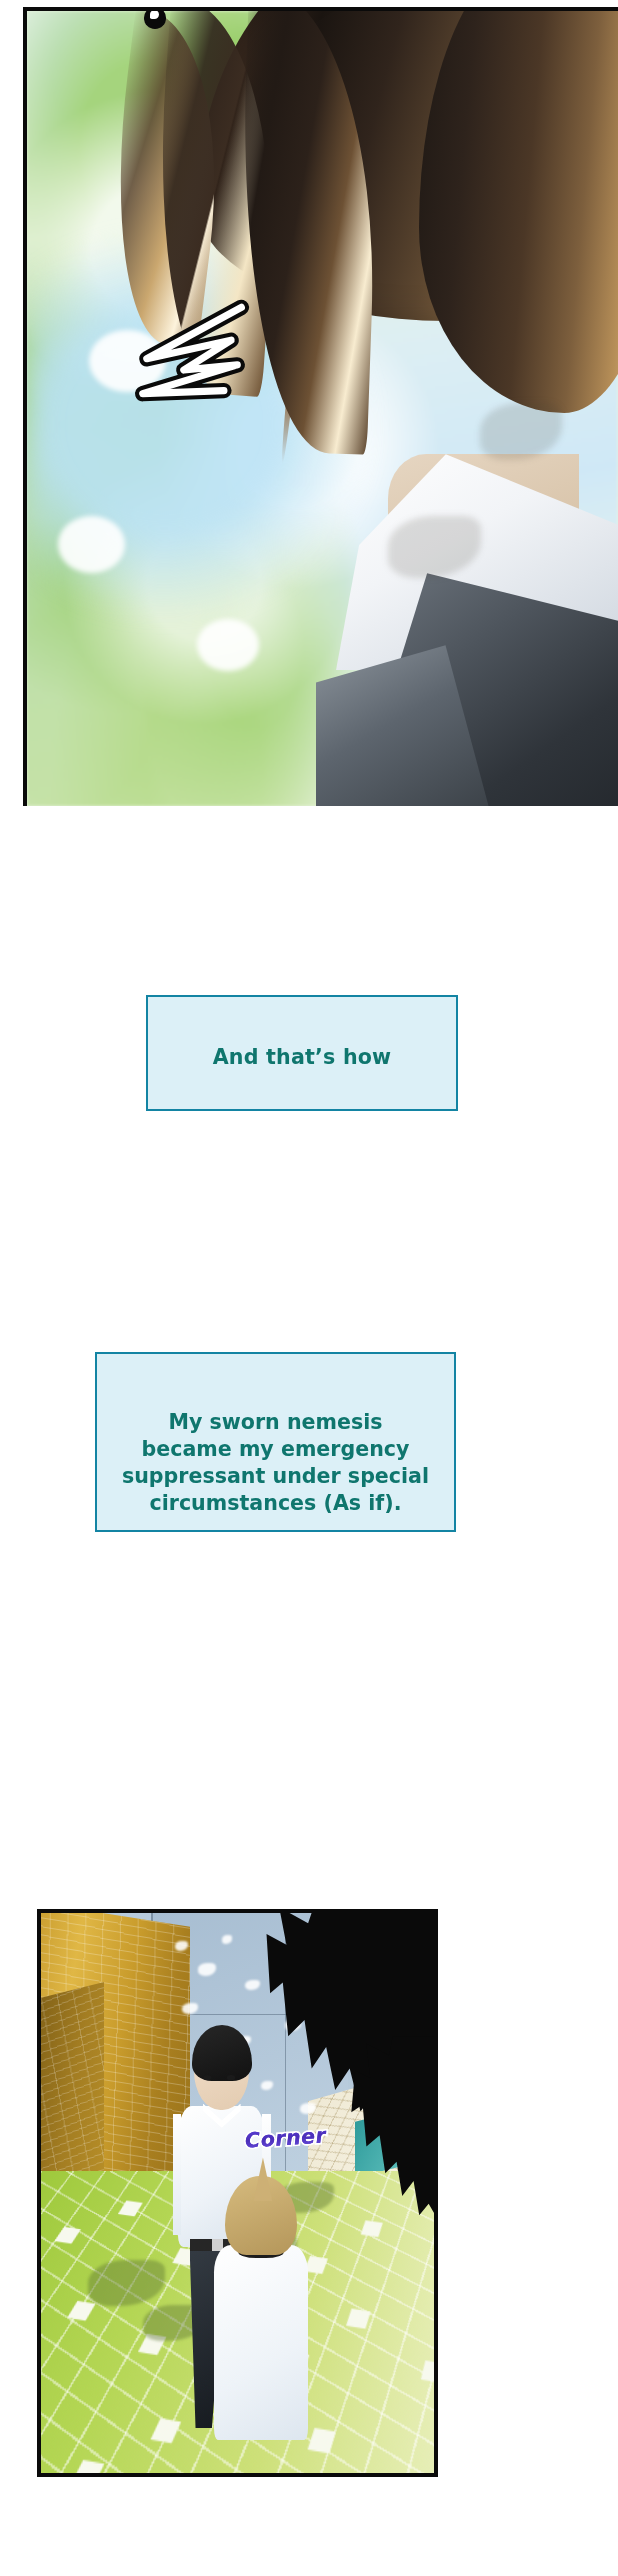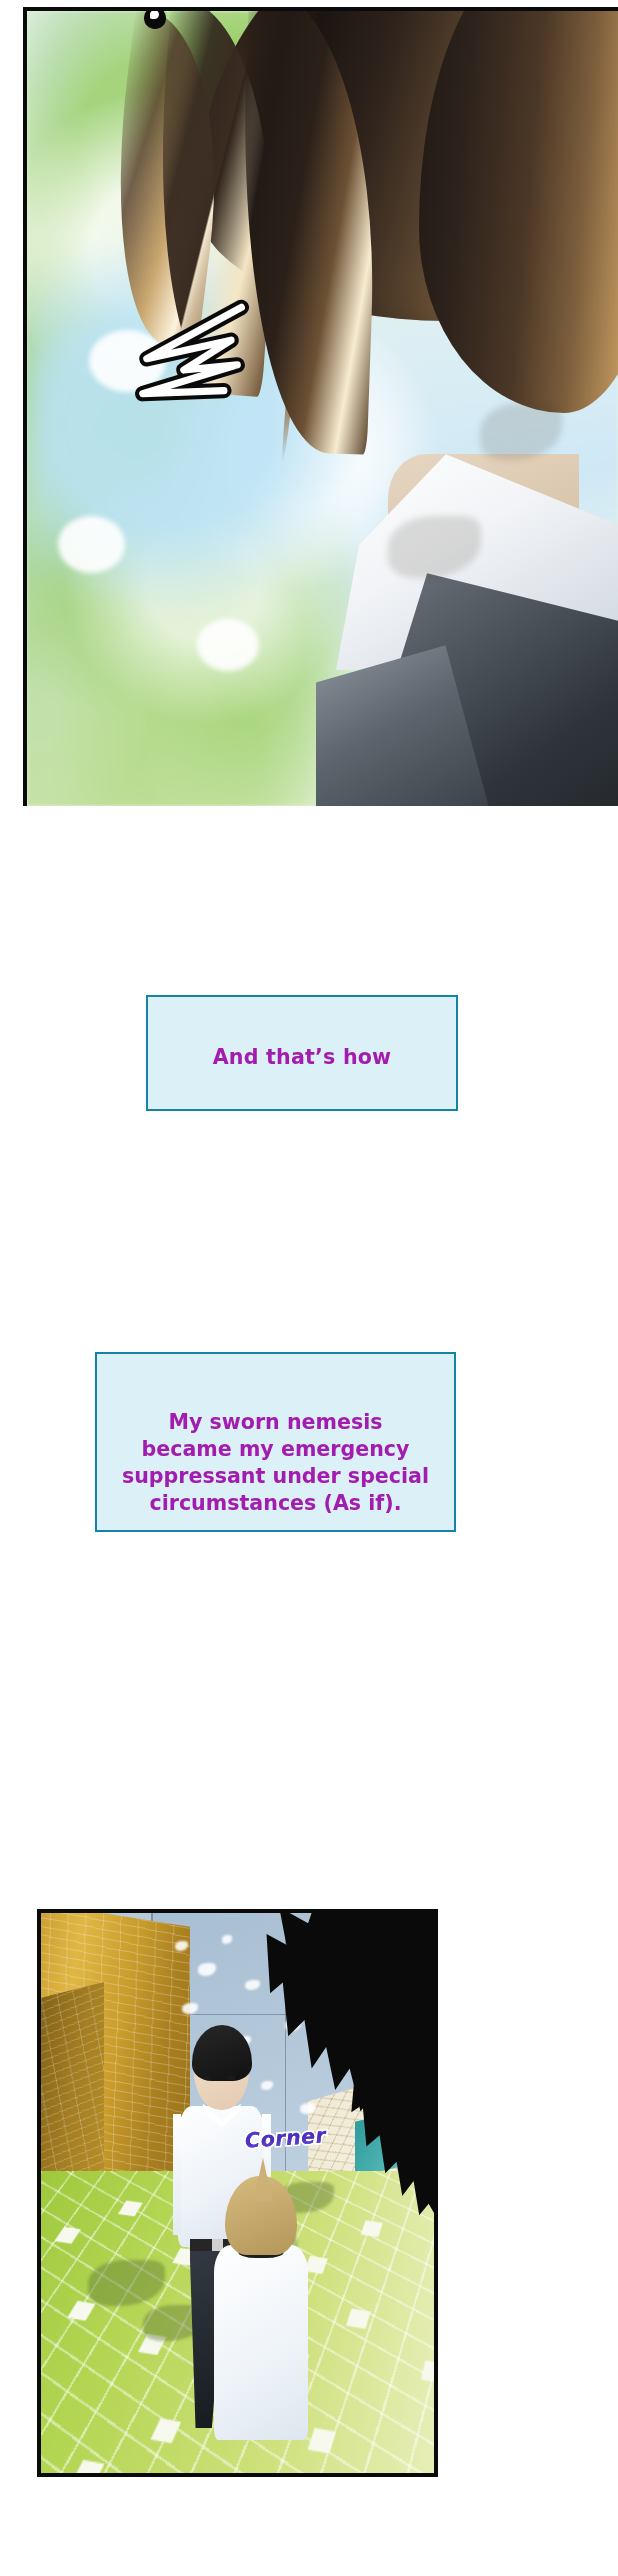--- a/index.html
+++ b/index.html
@@ -144,21 +144,21 @@
   #fx-dot:after{content:"";position:absolute;left:5.7px;top:3.1px;width:9.3px;height:9.3px;border-radius:50% 50% 50% 20%;background:#fff;}
 
   
   .narr{
     position:absolute;
     background:#dcf0f7;
     border:2.6px solid #1384a3;
     box-sizing:border-box;
     display:flex;align-items:center;justify-content:center;
     text-align:center;
-    color:#a21caf;
+    color:#0f766e;
     font-family:"DejaVu Sans", sans-serif;
     font-weight:700;
   }
   #narr-1{left:146px;top:995px;width:312px;height:116px;font-size:20.6px;letter-spacing:0.2px;}
   #narr-1 .txt{line-height:1.25;padding-top:9.3px;}
   #narr-2{left:95px;top:1352px;width:361px;height:180px;font-size:20.6px;}
   #narr-2 .txt{line-height:1.30;padding:0 13.4px;margin-top:42px;}
 
   
   #panel-bottom{

